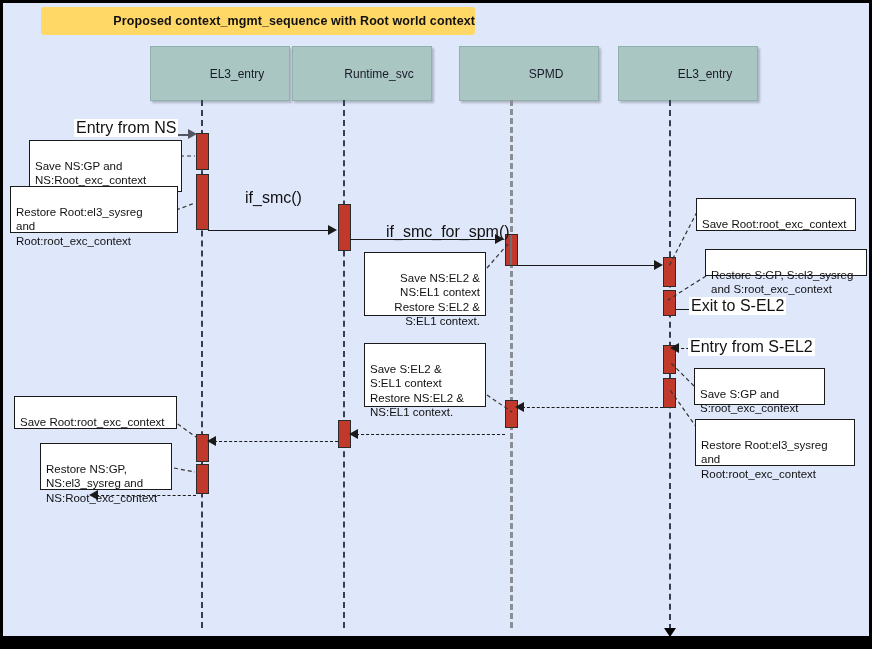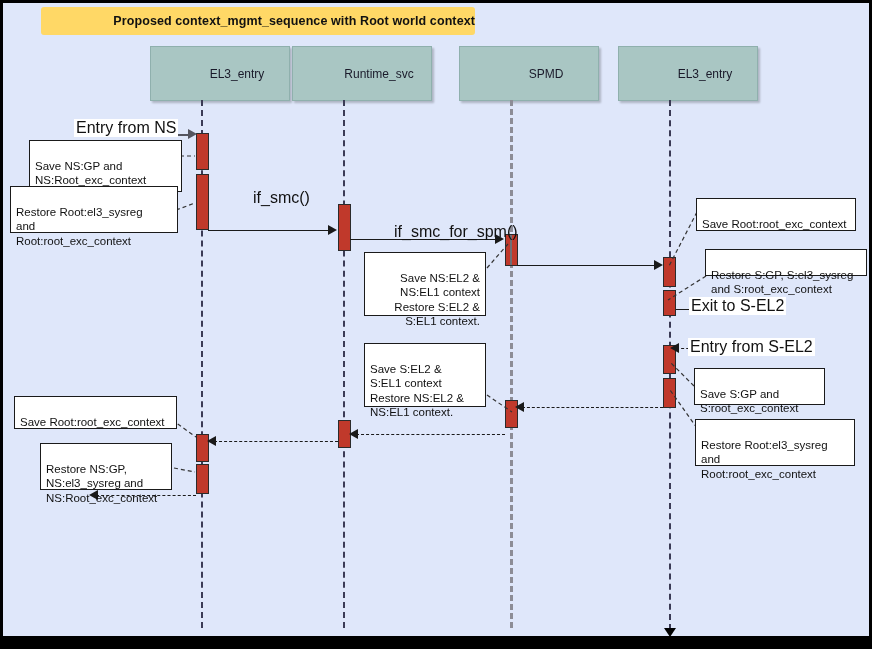--- a/index.html
+++ b/index.html
@@ -134,21 +134,21 @@
     border-right: 9px solid #1a1a1a;
   }
   .msg-label {
     position: absolute;
     font-size: 16px;
     color: #111;
     background: #ffffff;
     padding: 0 2px;
     white-space: nowrap;
   }
-  .msg-label.plain { background: transparent; margin-left: 8px; }
+  .msg-label.plain { background: transparent; }
   
   .leader { position: absolute; overflow: visible; pointer-events: none; }
 </style>
 </head>
 <body>
 
 <div id="canvas">
   <div id="diagram-bg"></div>
 
   <div id="title-banner">

